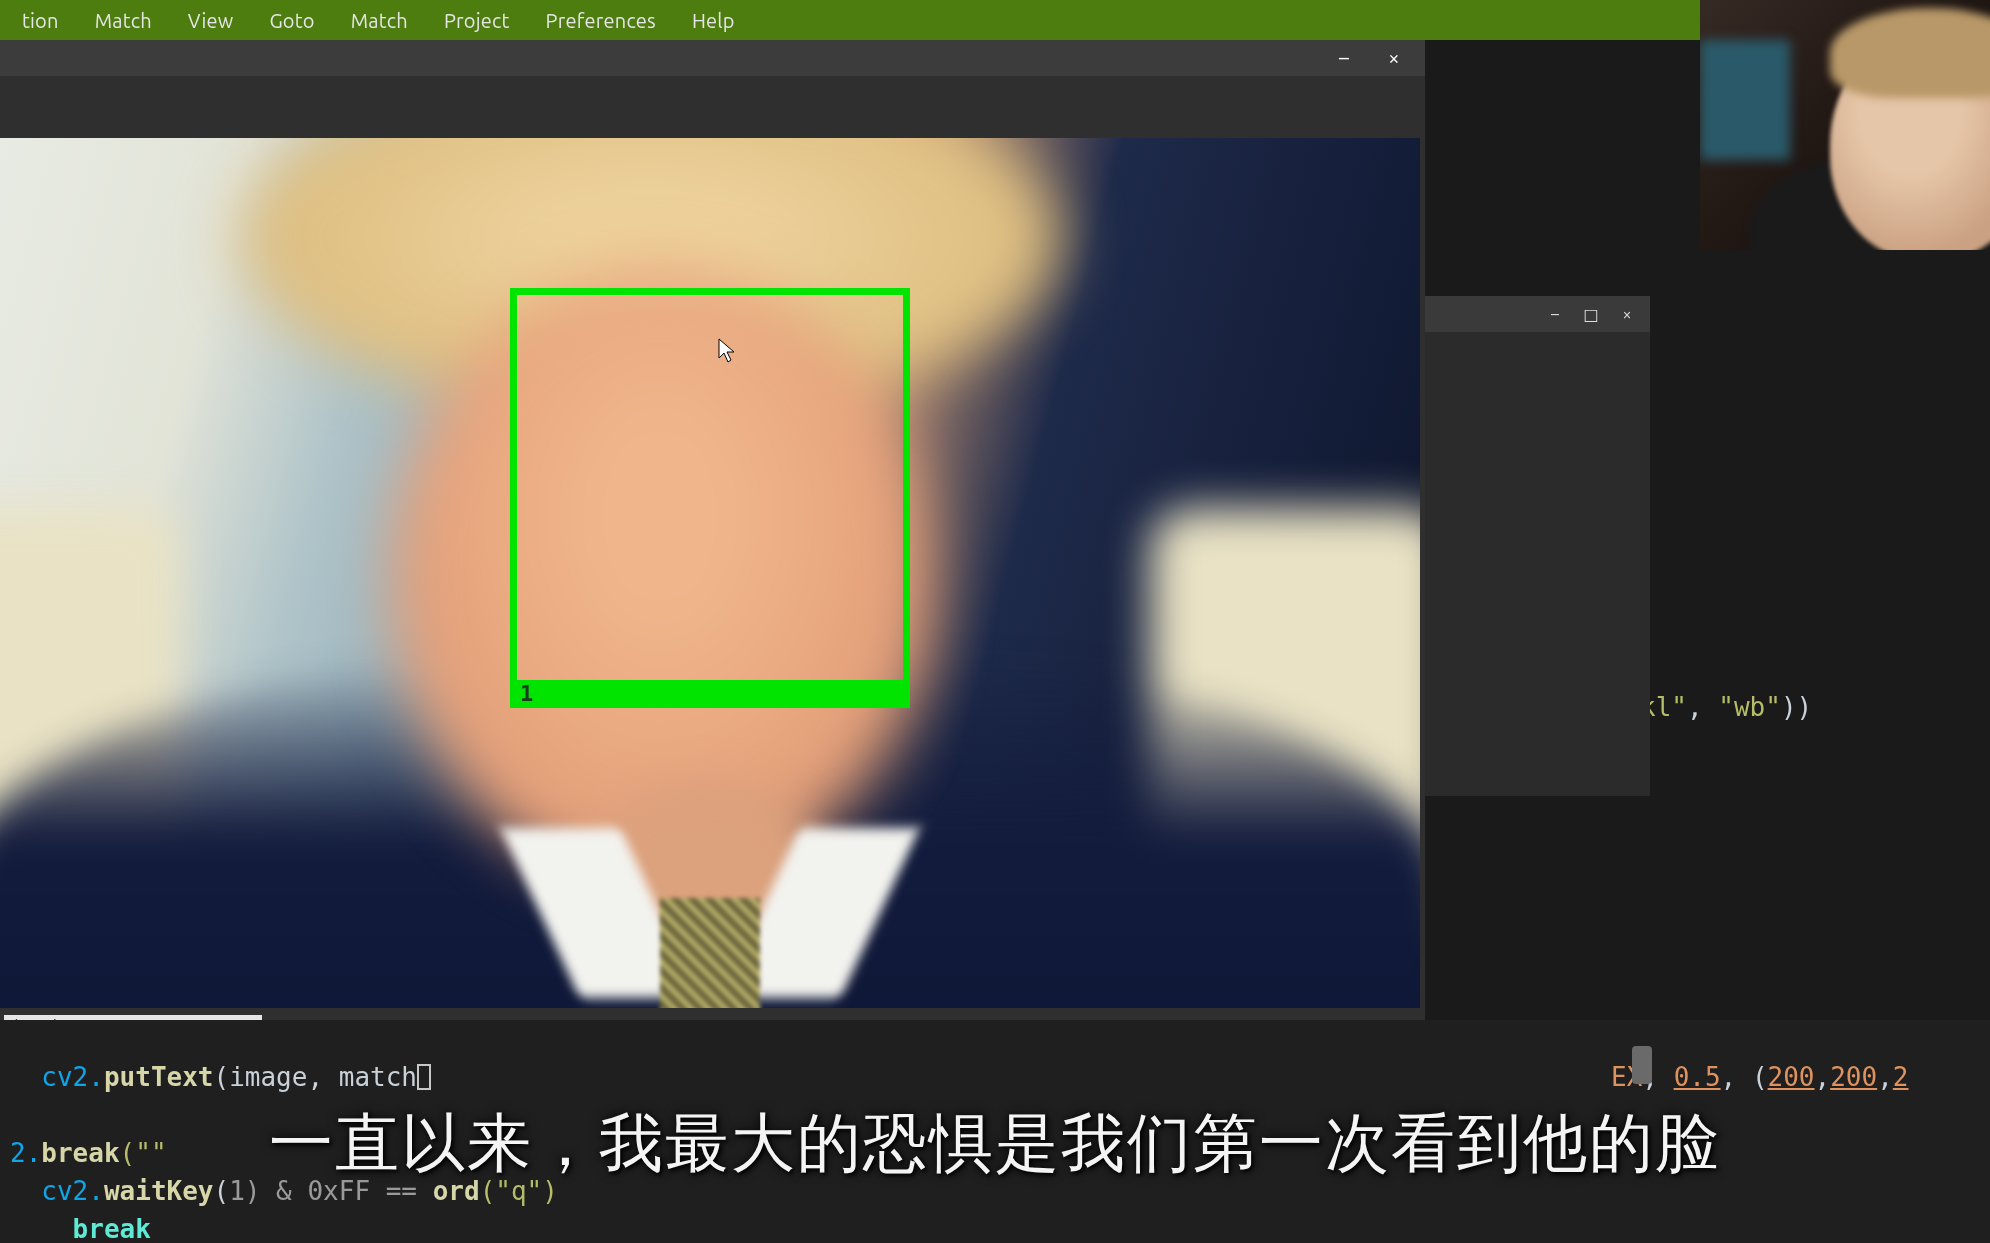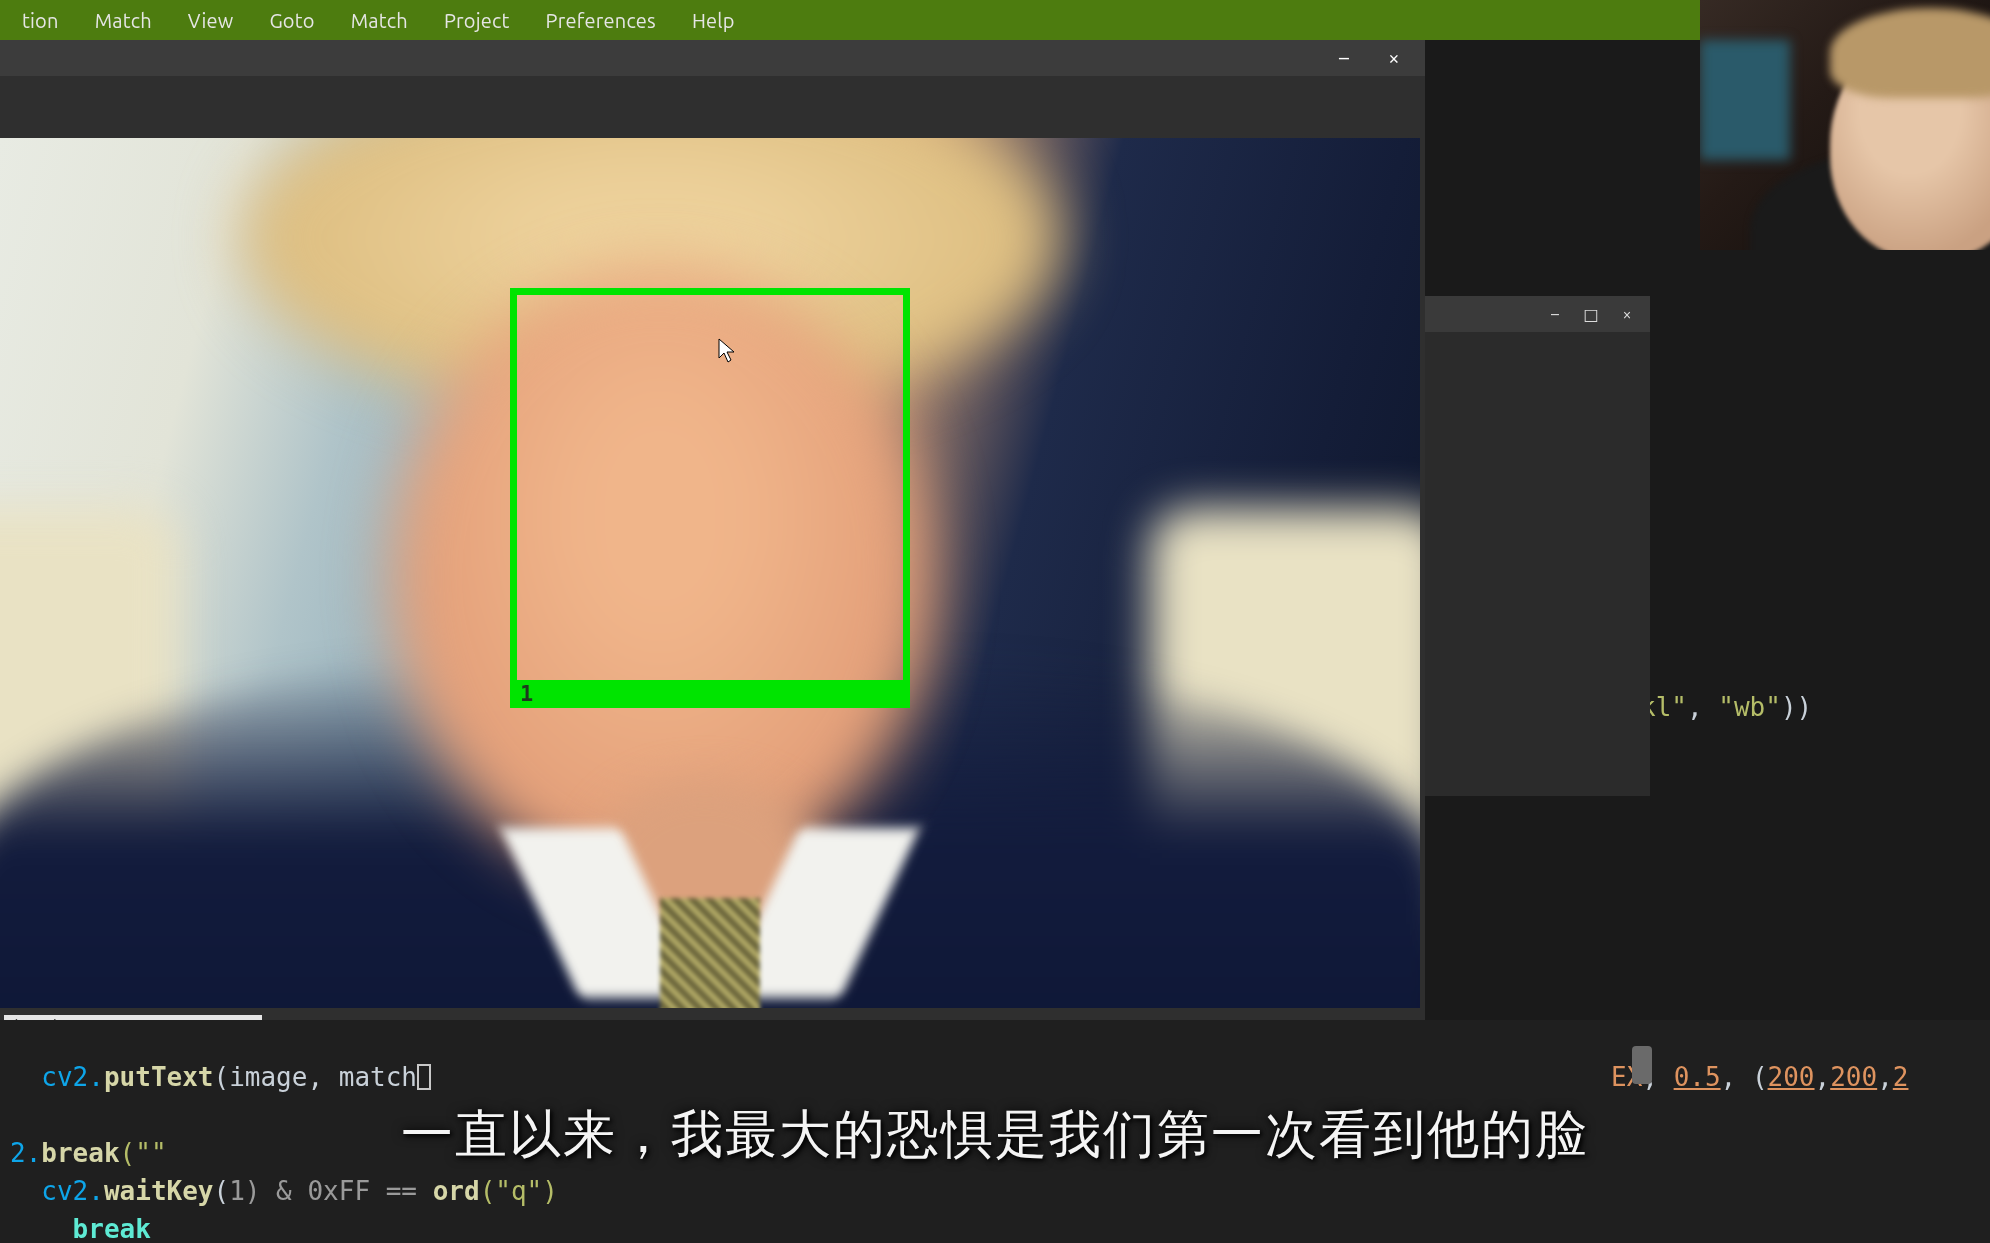--- a/index.html
+++ b/index.html
@@ -287,21 +287,21 @@
     background: #6a6a6a;
     border-radius: 4px;
   }
 
   
   .subtitle {
     position: absolute;
     left: 0; right: 0;
     top: 1100px;
     text-align: center;
-    font-size: 52px;
+    font-size: 64px;
     font-weight: 500;
     color: #f4f4f4;
     text-shadow: 0 0 12px #000, 2px 2px 4px #000;
     letter-spacing: 2px;
     pointer-events: none;
   }
 </style>
 </head>
 <body>
 

